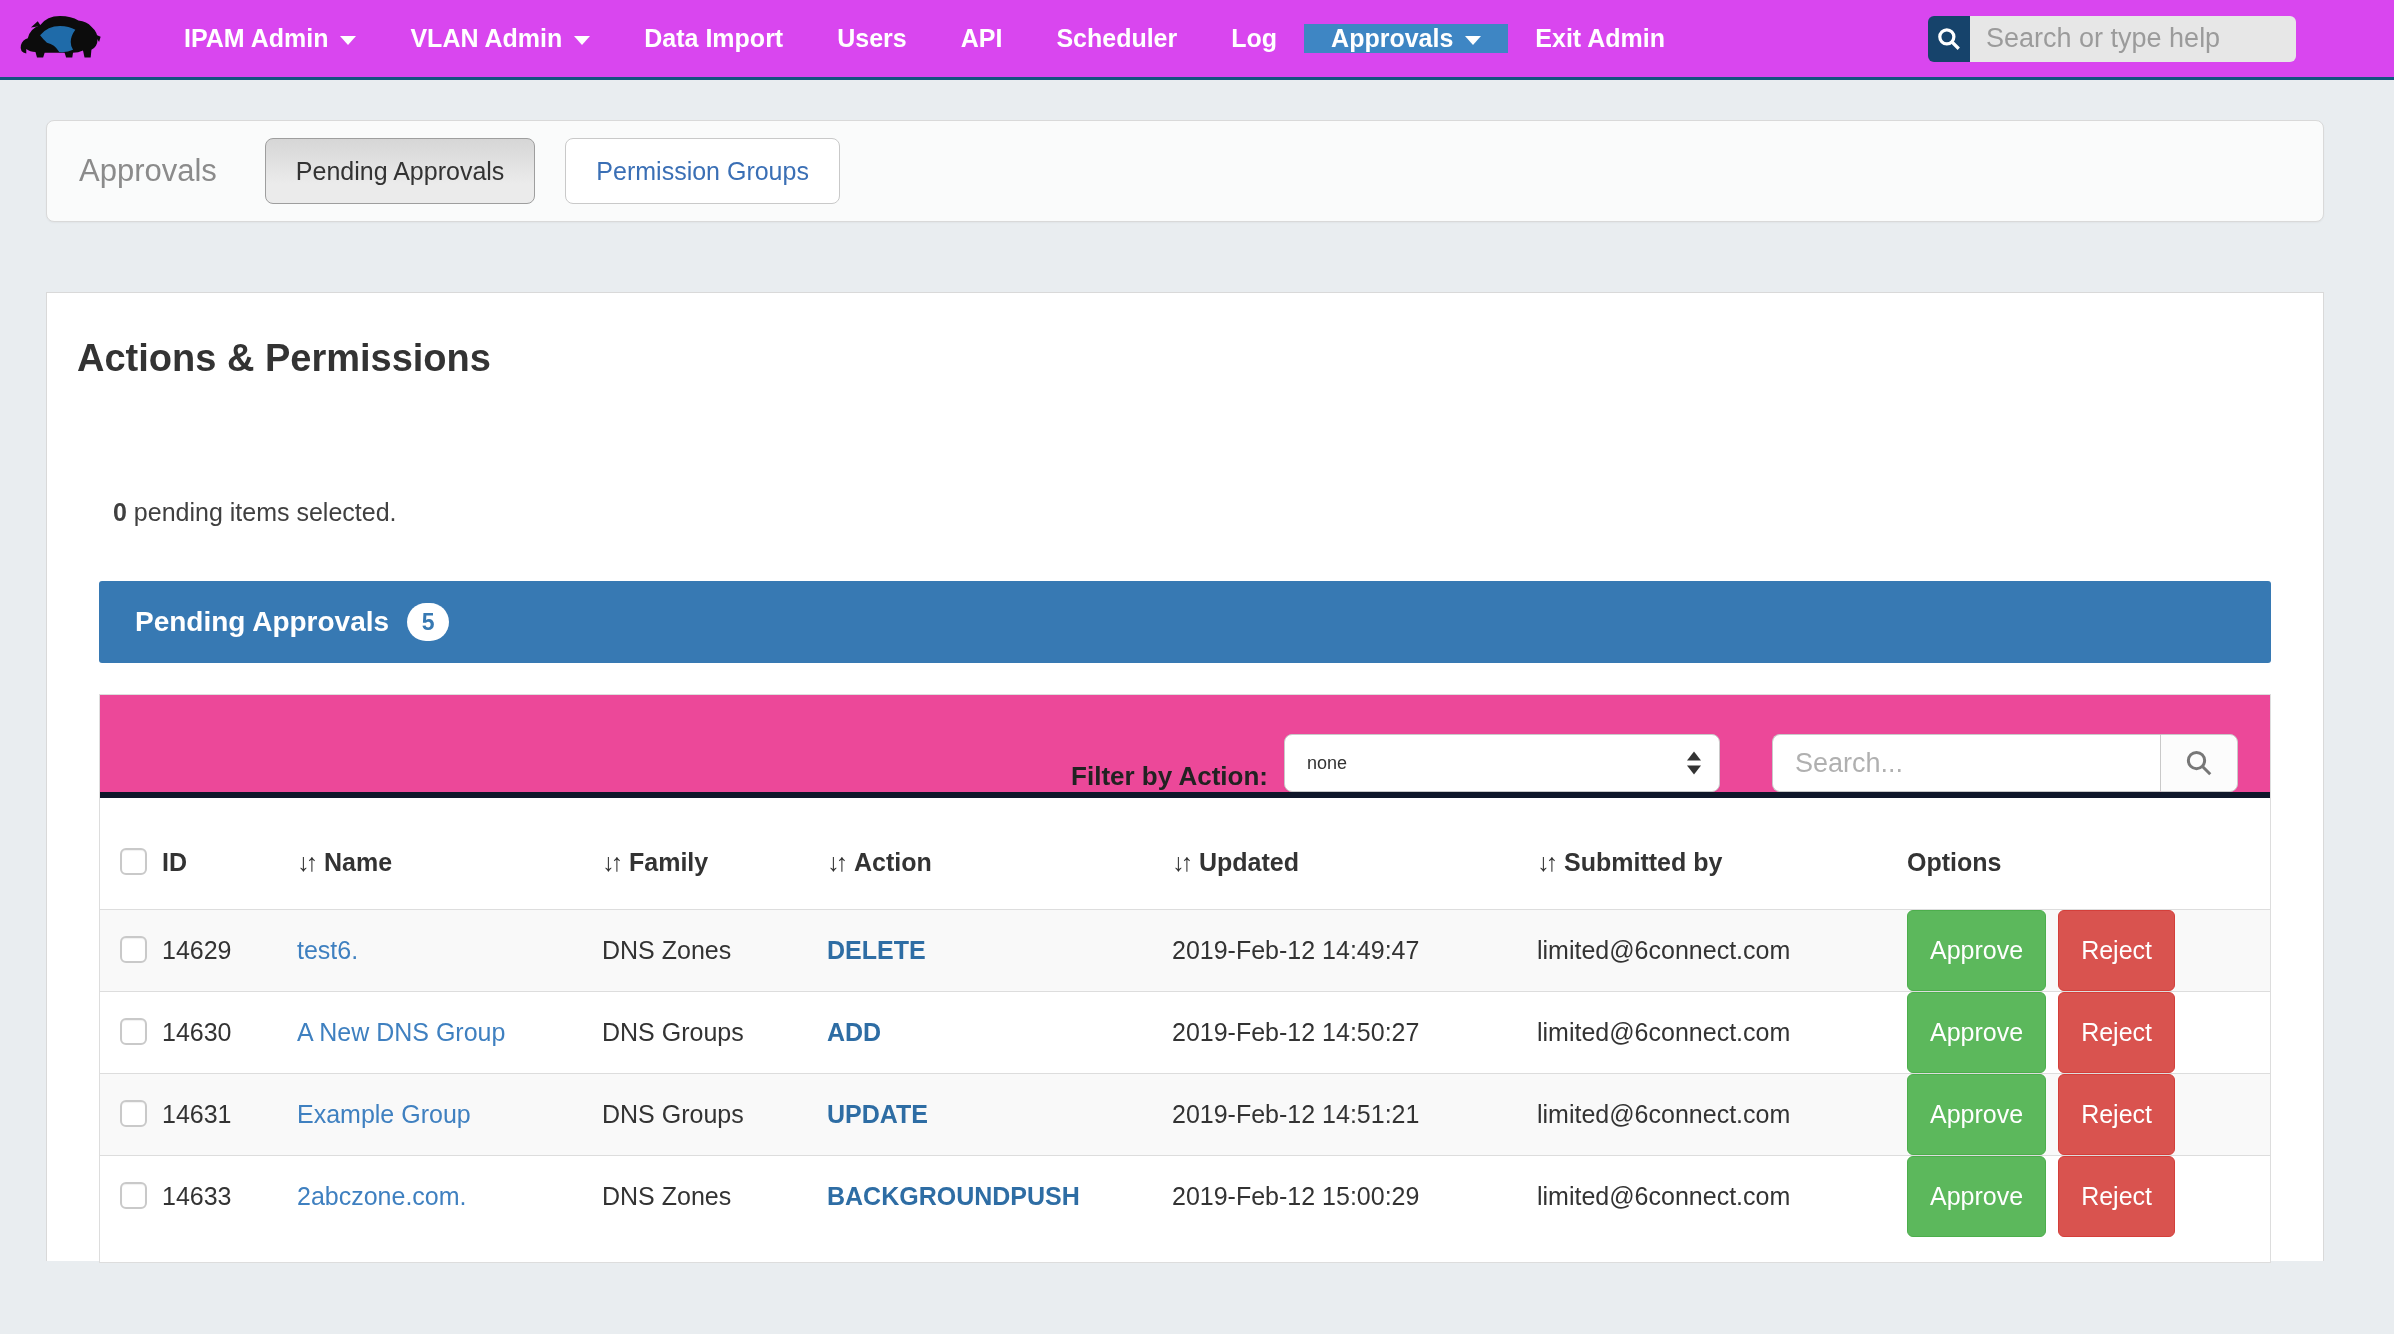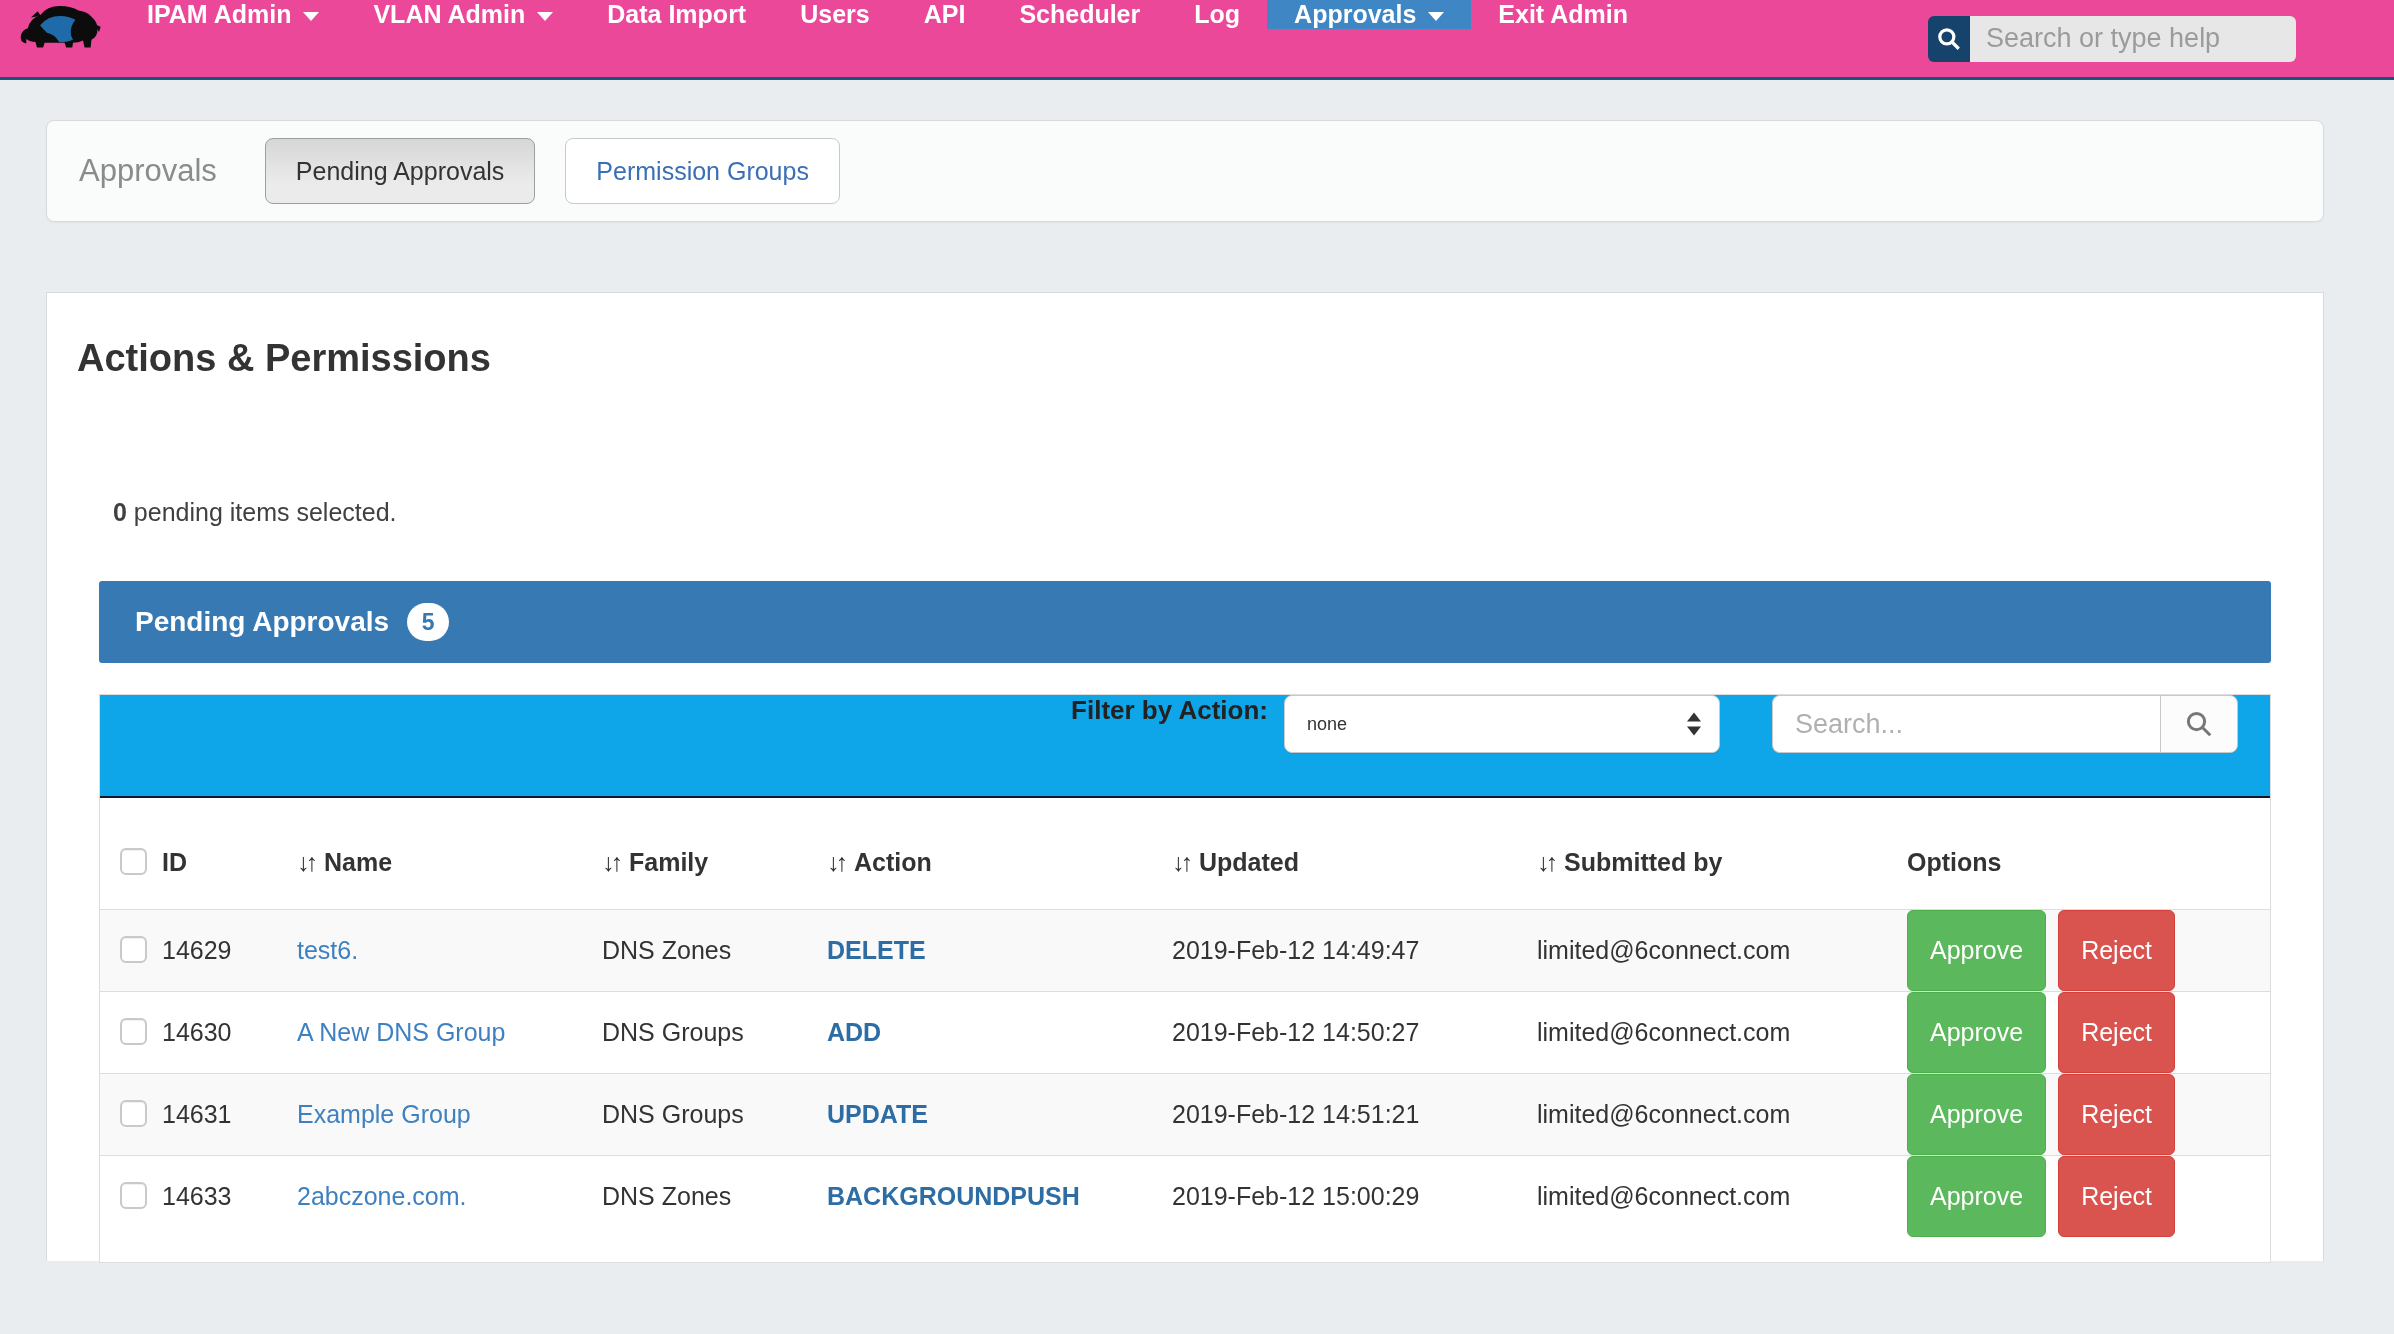--- a/index.html
+++ b/index.html
@@ -1,21 +1,21 @@
 <!DOCTYPE html>
 <html><head>
 <meta charset="utf-8">
 <style>
   * { margin:0; padding:0; box-sizing:border-box; }
   html,body { width:2394px; height:1334px; overflow:hidden;
     font-family:"Liberation Sans", sans-serif; background:#e9edf0; }
 
   
-  .navbar { height:80px; background:#ec4899; border-bottom:3px solid #15547f;
-    display:flex; align-items:flex-start; }
+  .navbar { height:80px; background:#d946ef; border-bottom:3px solid #15547f;
+    display:flex; align-items:center;gap:37px; }
   .logo { width:120px; display:flex; align-items:center; justify-content:center; }
   .logo svg { width:92px; height:58px; }
   .nav-items { display:flex; align-items:stretch; }
   .nav-item { display:flex; align-items:center; gap:12px; padding:0 27px;
     color:#fff; font-size:25px; font-weight:bold; cursor:pointer; white-space:nowrap; }
   .nav-item.active { background:#3e86c4; }
   .caret { width:0; height:0; border-left:8px solid transparent;
     border-right:8px solid transparent; border-top:9px solid #fff; margin-top:4px; }
   .nav-search { margin-left:auto; align-self:center; margin-right:98px;
     display:flex; height:46px; border-radius:6px; overflow:hidden; }
@@ -44,22 +44,22 @@
   .selected-line b { font-weight:bold; }
 
   .panel-head { margin:54px 52px 0 52px; height:82px; background:#3779b3;
     border-radius:3px; display:flex; align-items:center; padding-left:36px; }
   .panel-head .ptitle { color:#fff; font-size:28px; font-weight:bold; }
   .badge { margin-left:18px; min-width:42px; height:38px; padding:0 6px;
     background:#fff; color:#3779b3; font-weight:bold; font-size:23px;
     border-radius:20px; display:flex; align-items:center; justify-content:center; }
 
   .table-container { margin:31px 52px 0 52px; border:1px solid #ddd; background:#fff; }
-  .filter-row { background:#0ea5e9; border-bottom:2px solid #0f172a; height:103px;
-    display:flex; align-items:flex-start; justify-content:flex-end; padding-right:32px; }
+  .filter-row { background:#ec4899; border-bottom:6px solid #0f172a; height:103px;
+    display:flex; align-items:flex-end; justify-content:flex-end; padding-right:32px; }
   .filter-label { font-size:26px; font-weight:bold; color:#222; margin-right:16px; }
   .select-box { width:436px; height:58px; background:#fff; border:1px solid #c9c9c9;
     border-radius:8px; display:flex; align-items:center; padding:0 22px; font-size:18px;
     color:#333; position:relative; cursor:pointer; margin-right:52px;
     box-shadow:0 1px 1px rgba(0,0,0,.05); }
   .select-arrows { position:absolute; right:18px; top:50%; transform:translateY(-50%);
     display:flex; flex-direction:column; gap:5px; }
   .select-arrows .up { width:0; height:0; border-left:7px solid transparent;
     border-right:7px solid transparent; border-bottom:9px solid #333; }
   .select-arrows .dn { width:0; height:0; border-left:7px solid transparent;

